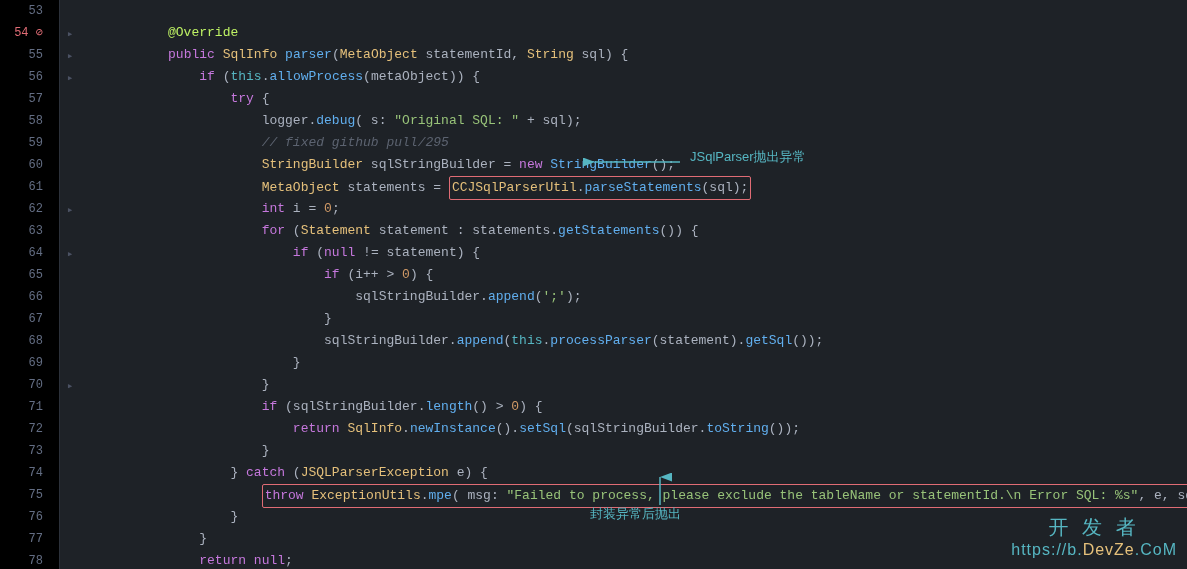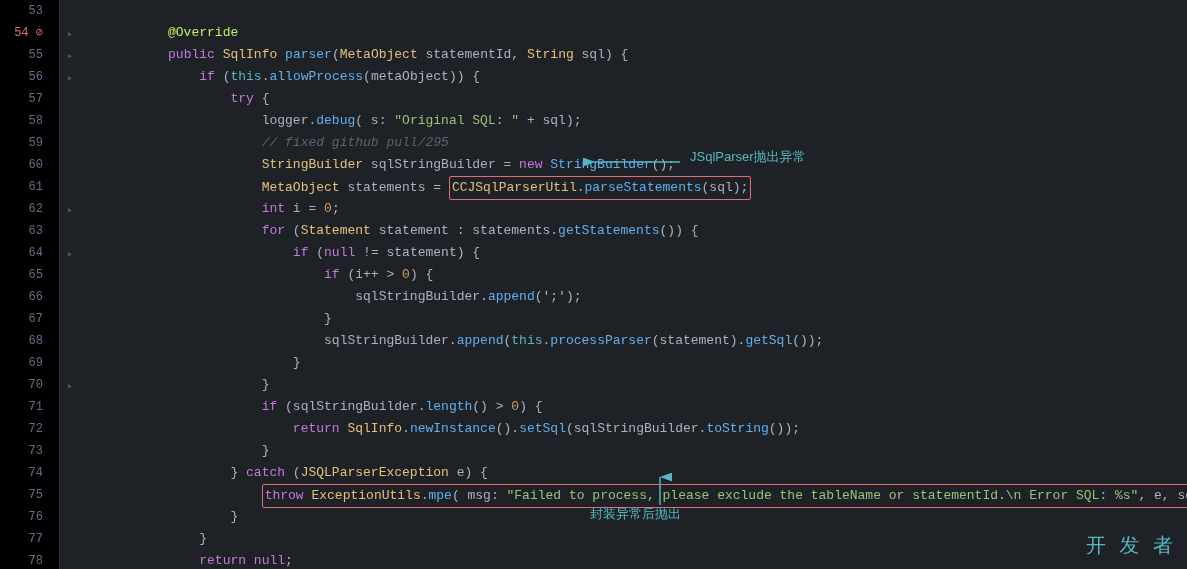--- a/index.html
+++ b/index.html
@@ -326,15 +326,18 @@
     </div>
 
     <div class="arrow-label arrow-label-blue" style="position:absolute; top: 505px; left: 510px; font-family: 'Microsoft YaHei', Arial, sans-serif; font-size: 13px; color: #56b6c2;">
       封装异常后抛出
     </div>
 
   </div>
 
   <div class="watermark">
     <div class="watermark-top">开 发 者</div>
+    <div class="watermark-bottom">
+      <span>https://b.</span><span class="orange" style="color:#e5c07b;">DevZe</span><span>.CoM</span>
+    </div>
   </div>
 
 </div>
 
 </body></html>

